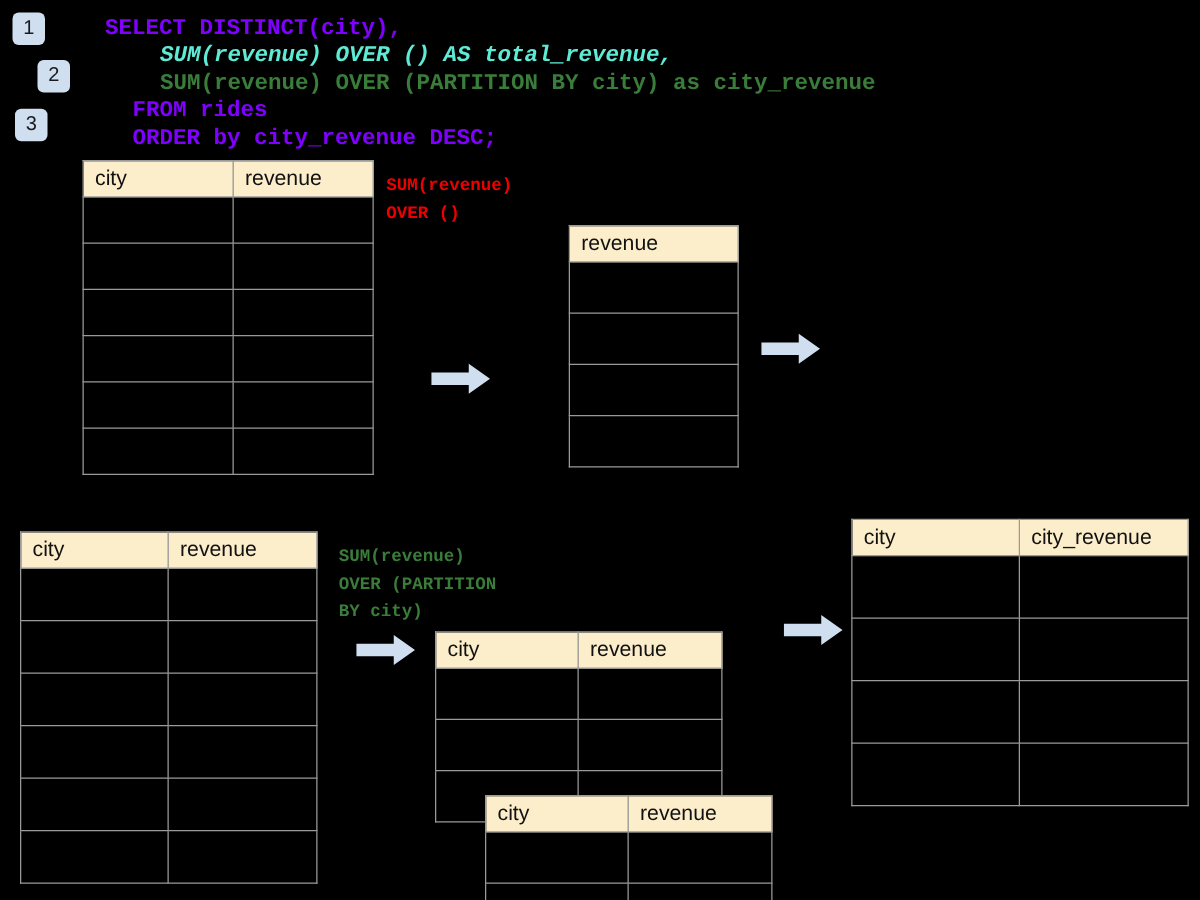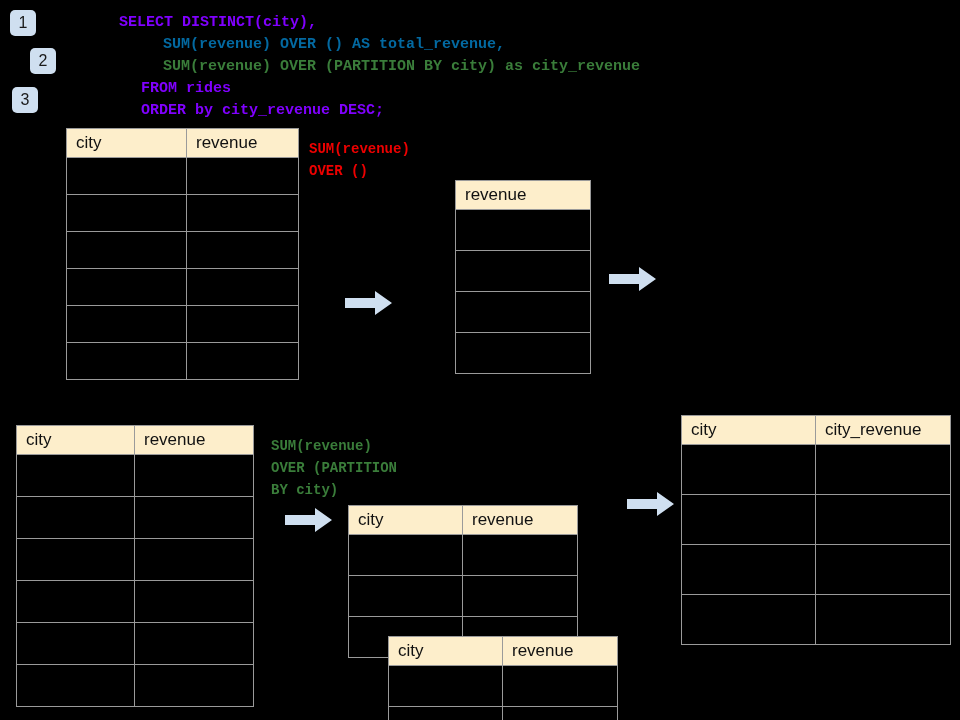--- a/index.html
+++ b/index.html
@@ -28,30 +28,29 @@
     font-family: "Liberation Sans", sans-serif;
     font-size: 16px;
     line-height: 26px;
     text-align: center;
   }
 
   
   .code {
     position: absolute;
     font-family: "Liberation Mono", "DejaVu Sans Mono", monospace;
-    font-size: 15px;
+    font-size: 18px;
     font-weight: bold;
     white-space: pre;
     letter-spacing: 0px;
-    margin-left: 35px;
   }
   .code-line { display: block; line-height: 22px; }
 
   .c-purple { color: #8000ff; }
-  .c-red    { color: #0369a1; }
+  .c-red    { color: #5eead4; font-style: italic; }
   .c-green  { color: #3a7d3a; }
 
   
   .anno {
     position: absolute;
     font-family: "Liberation Mono", "DejaVu Sans Mono", monospace;
     font-size: 14px;
     font-weight: bold;
     white-space: pre;
     line-height: 22px;

